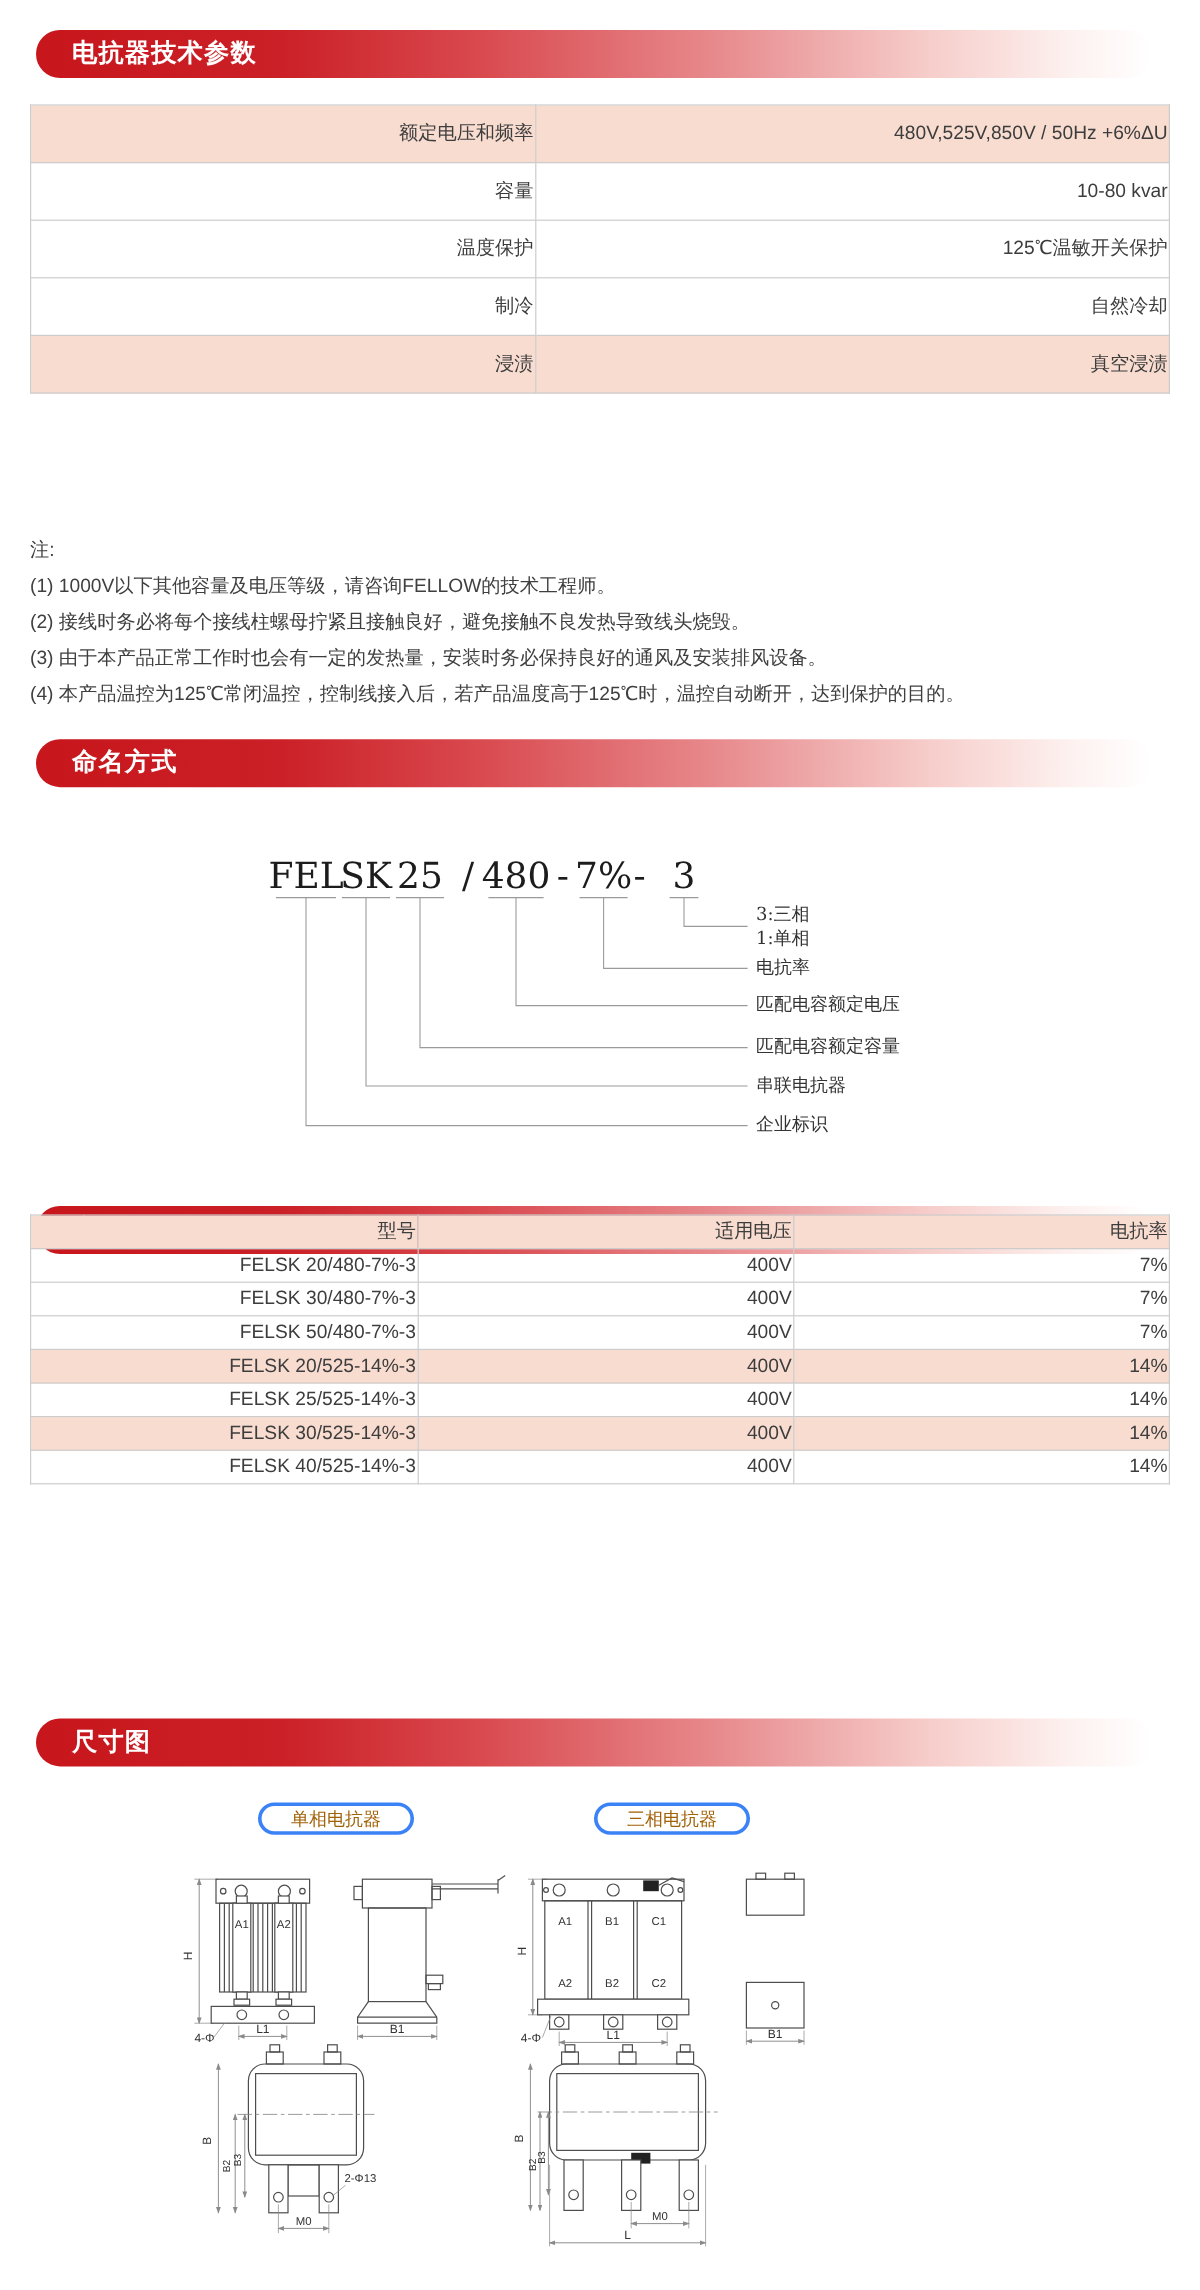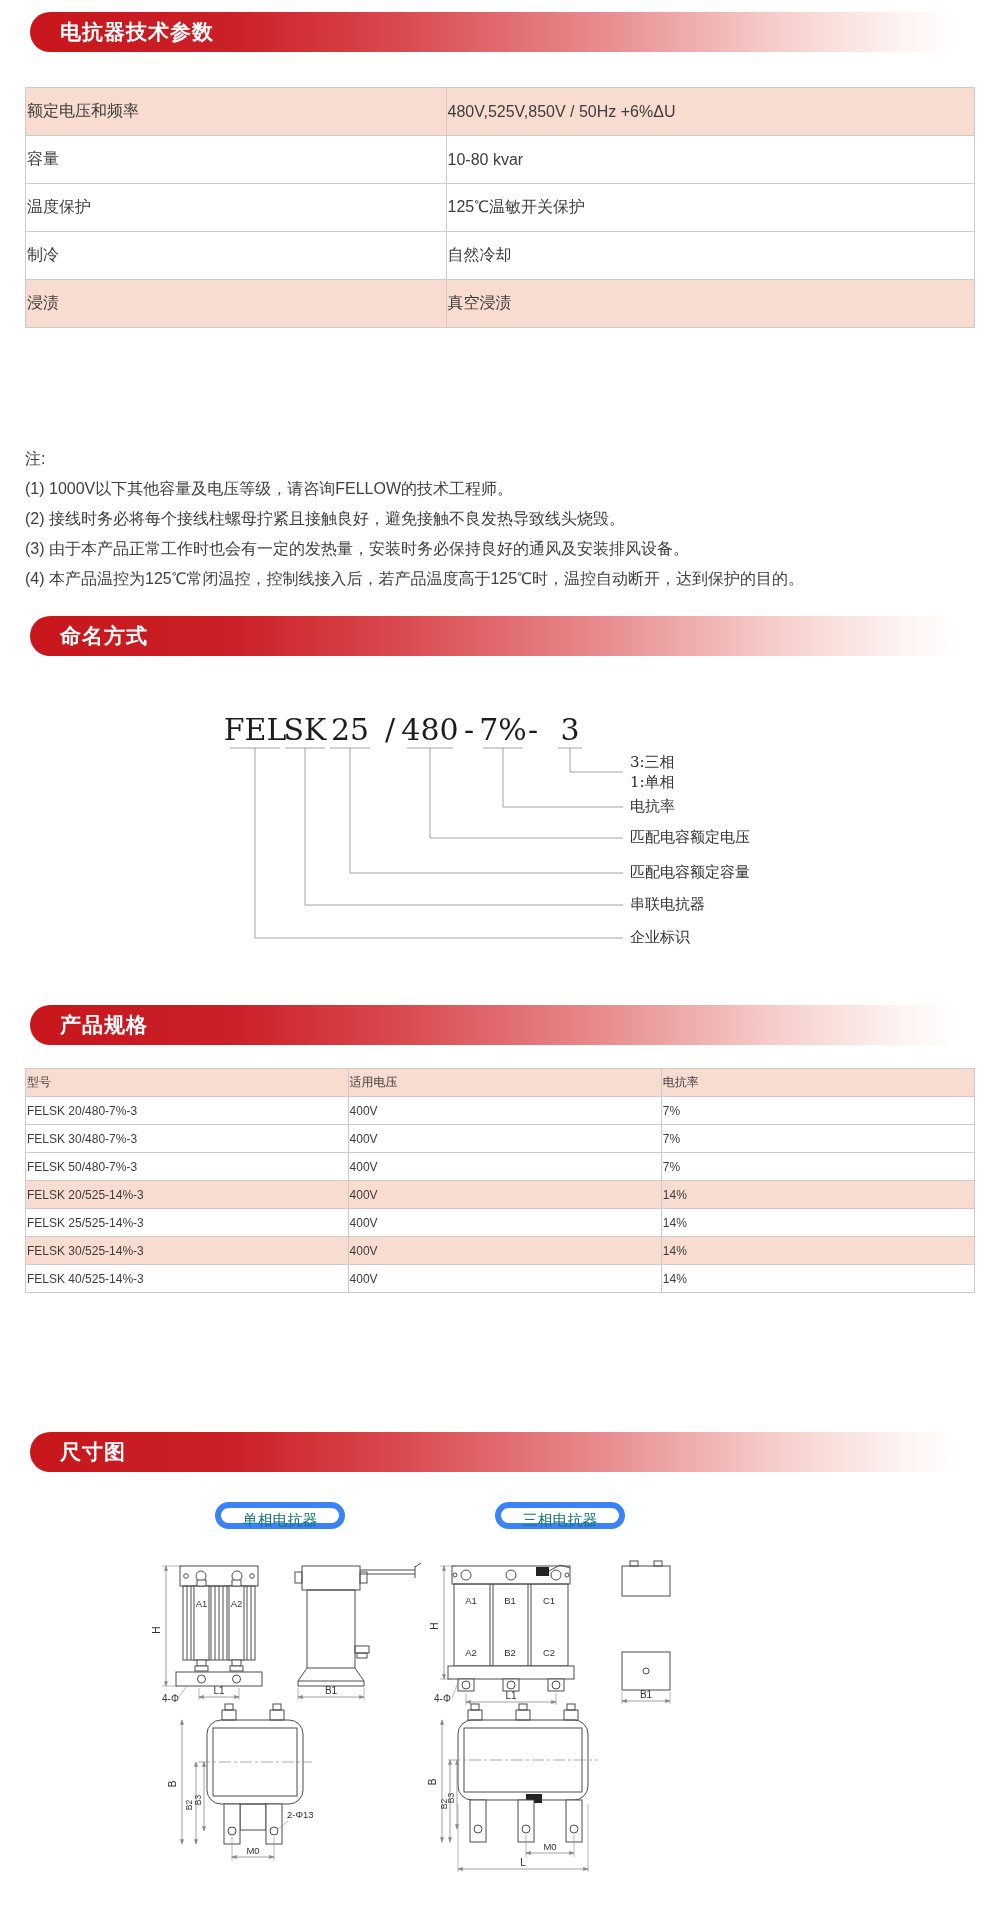--- a/index.html
+++ b/index.html
@@ -2,38 +2,38 @@
 <html><head>
 <meta charset="utf-8">
 <style>
   html,body{margin:0;padding:0;background:#fff;}
   body{font-family:"Liberation Sans",sans-serif;color:#3d3d3d;}
   .page{position:relative;width:1000px;height:1908px;background:#fff;overflow:hidden;}
 
   .banner{position:absolute;left:30px;width:930px;height:40px;border-radius:21px;
     background:linear-gradient(90deg,#c7161c 0%,#cb2027 22%,#d94a4f 40%,#e88d90 62%,#f6cdca 80%,#fdf2f0 93%,#ffffff 100%);
     color:#fff;font-weight:bold;font-size:21px;line-height:40px;padding-left:30px;box-sizing:border-box;letter-spacing:1px;}
-  #banner-tech{top:12px;} #banner-naming{top:616px;} #banner-specs{top:1005px;} #banner-dims{top:1432px;}
+  #banner-tech{top:25px;} #banner-naming{top:616px;} #banner-specs{top:1005px;} #banner-dims{top:1432px;}
 
   table{border-collapse:collapse;}
   .tbl{position:absolute;left:25px;width:950px;table-layout:fixed;}
-  .tbl td,.tbl th{border:1px solid #ccc;text-align:left;font-weight:normal;}
+  .tbl td,.tbl th{border:1px solid #ccc;text-align:right;font-weight:normal;}
   #tech-table{top:87px;font-size:16px;}
   #tech-table td{height:45px;}
   #tech-table td.k{width:44%;}
   tr.pink td,tr.pink th{background:#f8dcd0;}
-  #spec-table{top:1068px;font-size:12px;}
+  #spec-table{top:1012px;font-size:16px;}
   #spec-table td,#spec-table th{height:25px;}
   #spec-table .c0{width:34%;} #spec-table .c1{width:33%;} #spec-table .c2{width:33%;}
 
   .notes{position:absolute;top:444px;left:25px;font-size:16px;line-height:30px;color:#3f3f3f;}
   .notes div{white-space:nowrap;}
 
-  .badge{position:absolute;top:1502px;width:130px;height:27px;border:6px solid #3b82f6;border-radius:14px;
-    color:#0f766e;font-size:15px;line-height:23px;text-align:center;box-sizing:border-box;background:#fff;}
+  .badge{position:absolute;top:1502px;width:130px;height:27px;border:3px solid #3b82f6;border-radius:14px;
+    color:#a16207;font-size:15px;line-height:23px;text-align:center;box-sizing:border-box;background:#fff;}
   #badge-sp{left:215px;} #badge-tp{left:495px;}
 
   .naming-svg{position:absolute;top:695px;left:175px;}
   .model-seg{font-family:"DejaVu Serif",serif;font-size:30px;fill:#1c1c1c;}
   .nm-label{font-family:"DejaVu Serif",serif;font-size:15px;fill:#333;}
   .nm-line{stroke:#9a9a9a;stroke-width:0.9;fill:none;}
 
   .draw-svg{position:absolute;top:1550px;left:0;}
   .dr{stroke:#4d4d4d;fill:none;stroke-width:1;}
   .drf{stroke:#4d4d4d;fill:#fff;stroke-width:1;}

